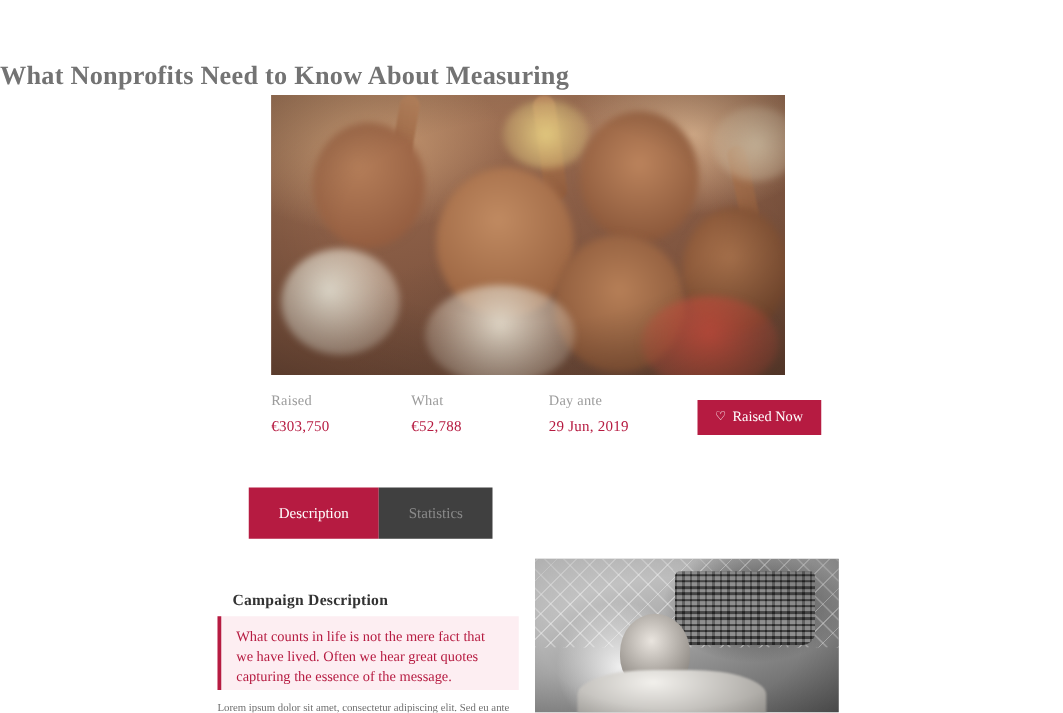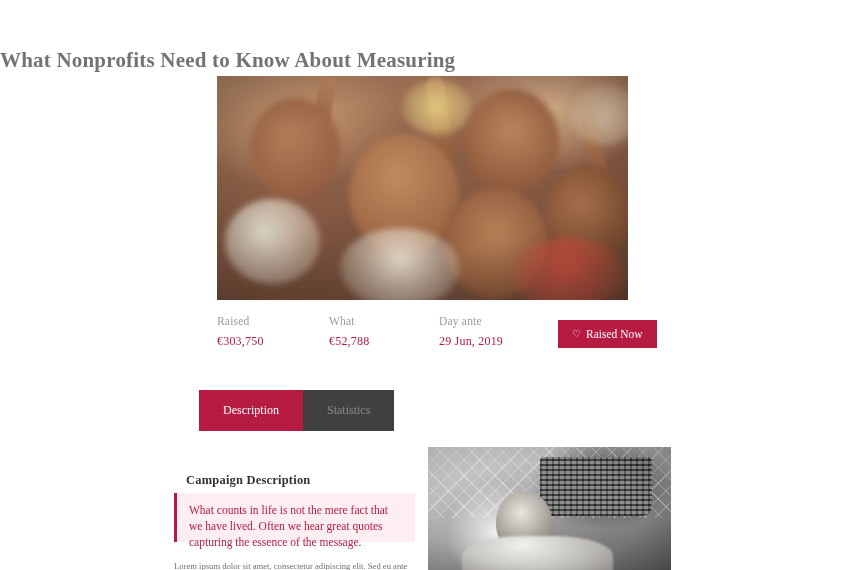--- a/index.html
+++ b/index.html
@@ -157,21 +157,21 @@
     font-family: "Liberation Serif", serif;
     font-size: 12.5px;
     font-weight: 700;
     color: #333333;
     letter-spacing: 0.2px;
     margin-left: 12px;
   }
   .quote-box {
     position: absolute;
     left: 174px; top: 493px;
-    width: 241px; height: 49px;
+    width: 241px; height: 59px;
     background: #fdeef2;
     border-left: 3px solid #b61b41;
     padding: 9px 12px;
   }
   .quote-text {
     font-family: "Liberation Serif", serif;
     font-size: 11.5px;
     line-height: 16px;
     color: #b61b41;
   }

